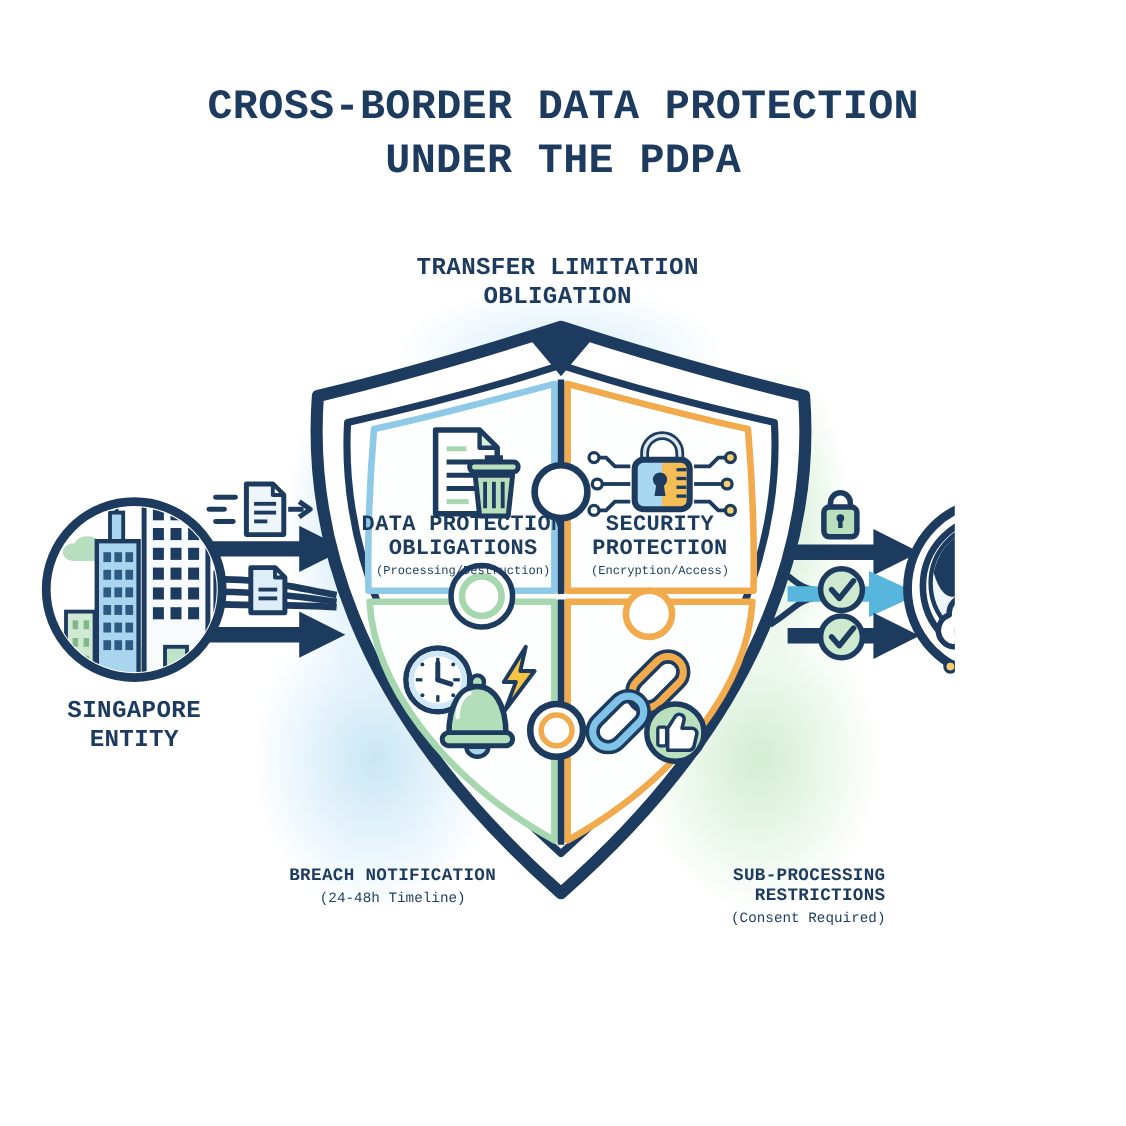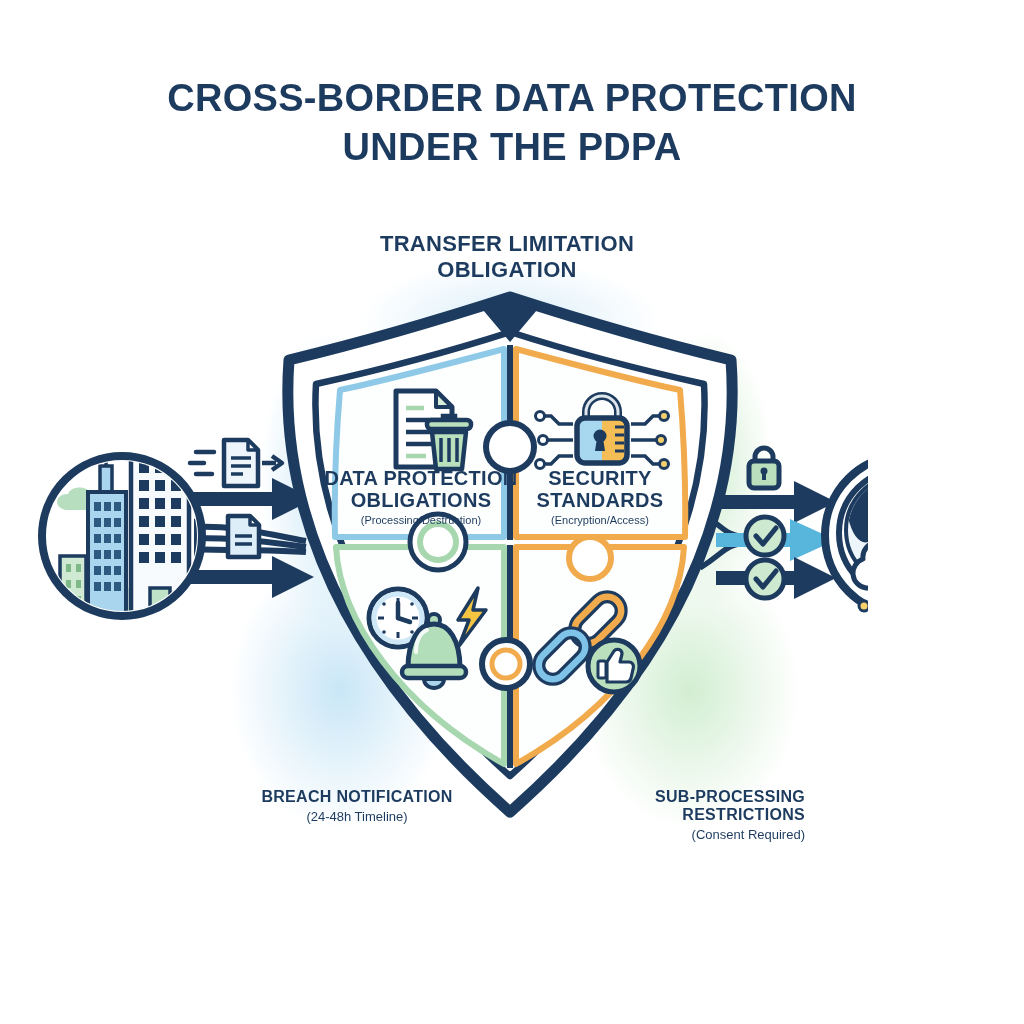--- a/index.html
+++ b/index.html
@@ -1,18 +1,18 @@
 <!DOCTYPE html>
 <html><head>
 <meta charset="utf-8">
 <style>
   html,body{margin:0;padding:0;background:#ffffff;}
   .canvas{
     position:relative;width:868px;height:1024px;background:#ffffff;overflow:hidden;
-    font-family:Liberation Sans, sans-serif;color:#1d3b5f;
+    font-family:Liberation Mono, monospace;color:#1d3b5f;
   }
   .canvas svg{position:absolute;left:0;top:0;}
   .txt{position:absolute;text-align:center;color:#1d3b5f;line-height:1.22;letter-spacing:.3px;}
   .title{left:0;top:74px;width:1024px;font-size:38px;font-weight:800;line-height:1.28;}
   .transfer{left:307px;top:231px;width:400px;font-size:22px;font-weight:800;line-height:1.18;}
   .quad-title{font-size:20px;font-weight:800;line-height:1.12;}
   .quad-sub{font-size:11px;font-weight:400;margin-top:2px;letter-spacing:0;}
   .q-tl{left:318px;top:467px;width:206px;}
   .q-tr{left:502px;top:467px;width:196px;}
   .bot-label{font-size:16px;font-weight:800;line-height:1.12;}
@@ -322,28 +322,29 @@
     <div>TRANSFER LIMITATION</div>
     <div>OBLIGATION</div>
   </div>
 
   <div class="txt q-tl">
     <div class="quad-title">DATA PROTECTION OBLIGATIONS</div>
     <div class="quad-sub">(Processing/Destruction)</div>
   </div>
 
   <div class="txt q-tr">
-    <div class="quad-title">SECURITY STANDARDS</div>
+    <div class="quad-title">SECURITY PROTECTION</div>
     <div class="quad-sub">(Encryption/Access)</div>
   </div>
 
   <div class="txt b-left">
     <div class="bot-label">BREACH NOTIFICATION</div>
     <div class="bot-sub">(24-48h Timeline)</div>
   </div>
 
   <div class="txt b-right">
     <div class="bot-label">SUB-PROCESSING RESTRICTIONS</div>
     <div class="bot-sub">(Consent Required)</div>
   </div>
 
+  <div class="txt e-left entity">SINGAPORE ENTITY</div>
 
 </div>
 
 </body></html>

